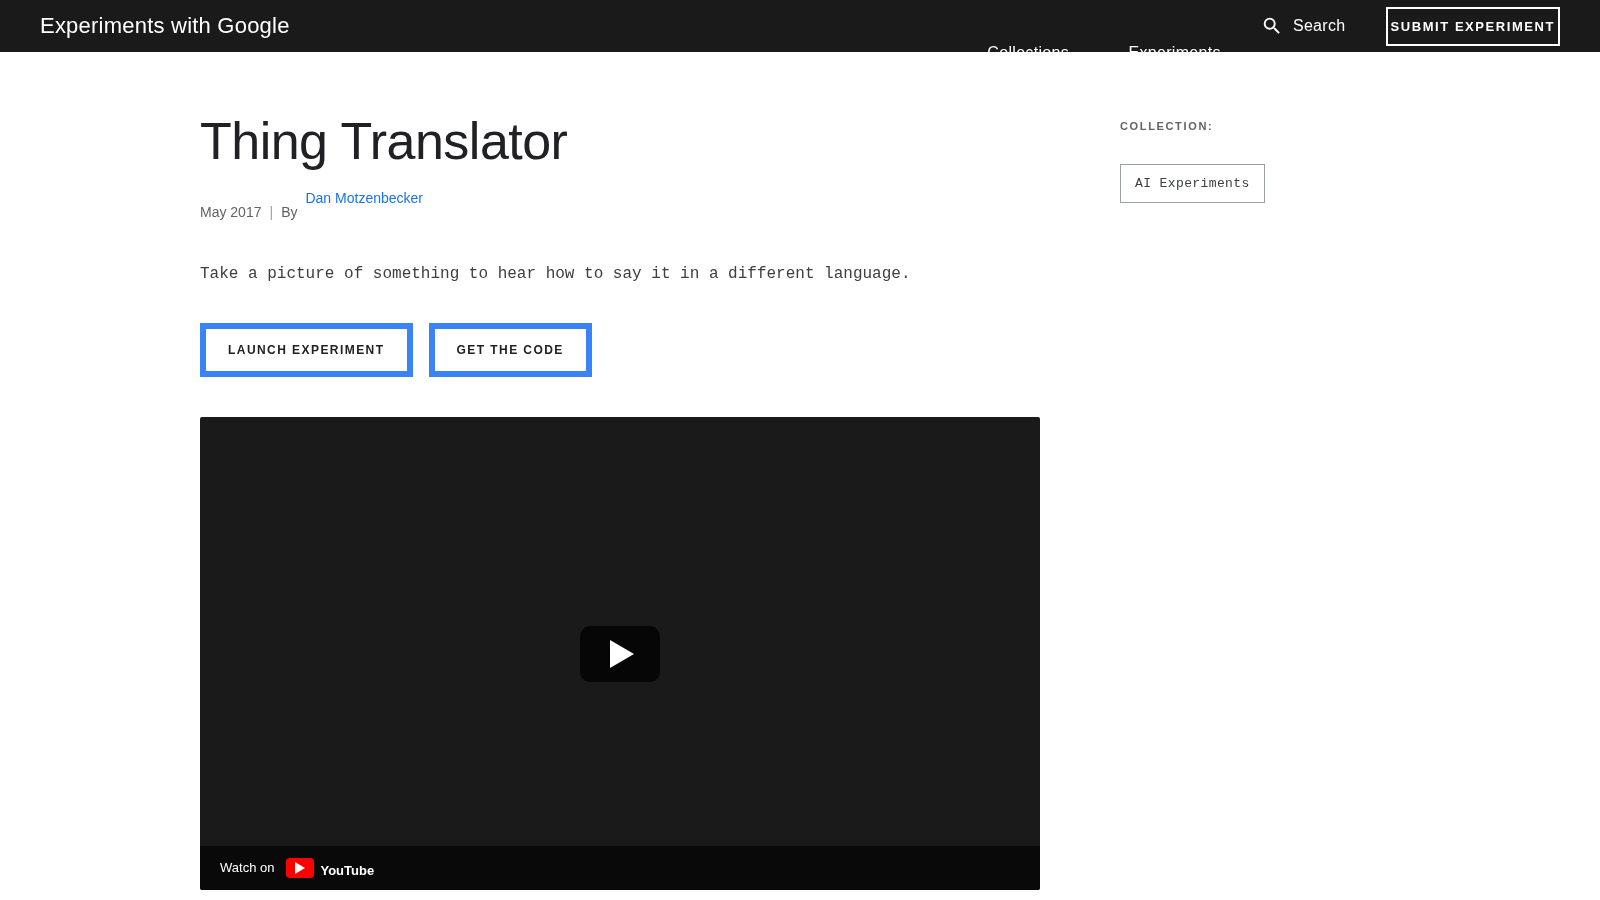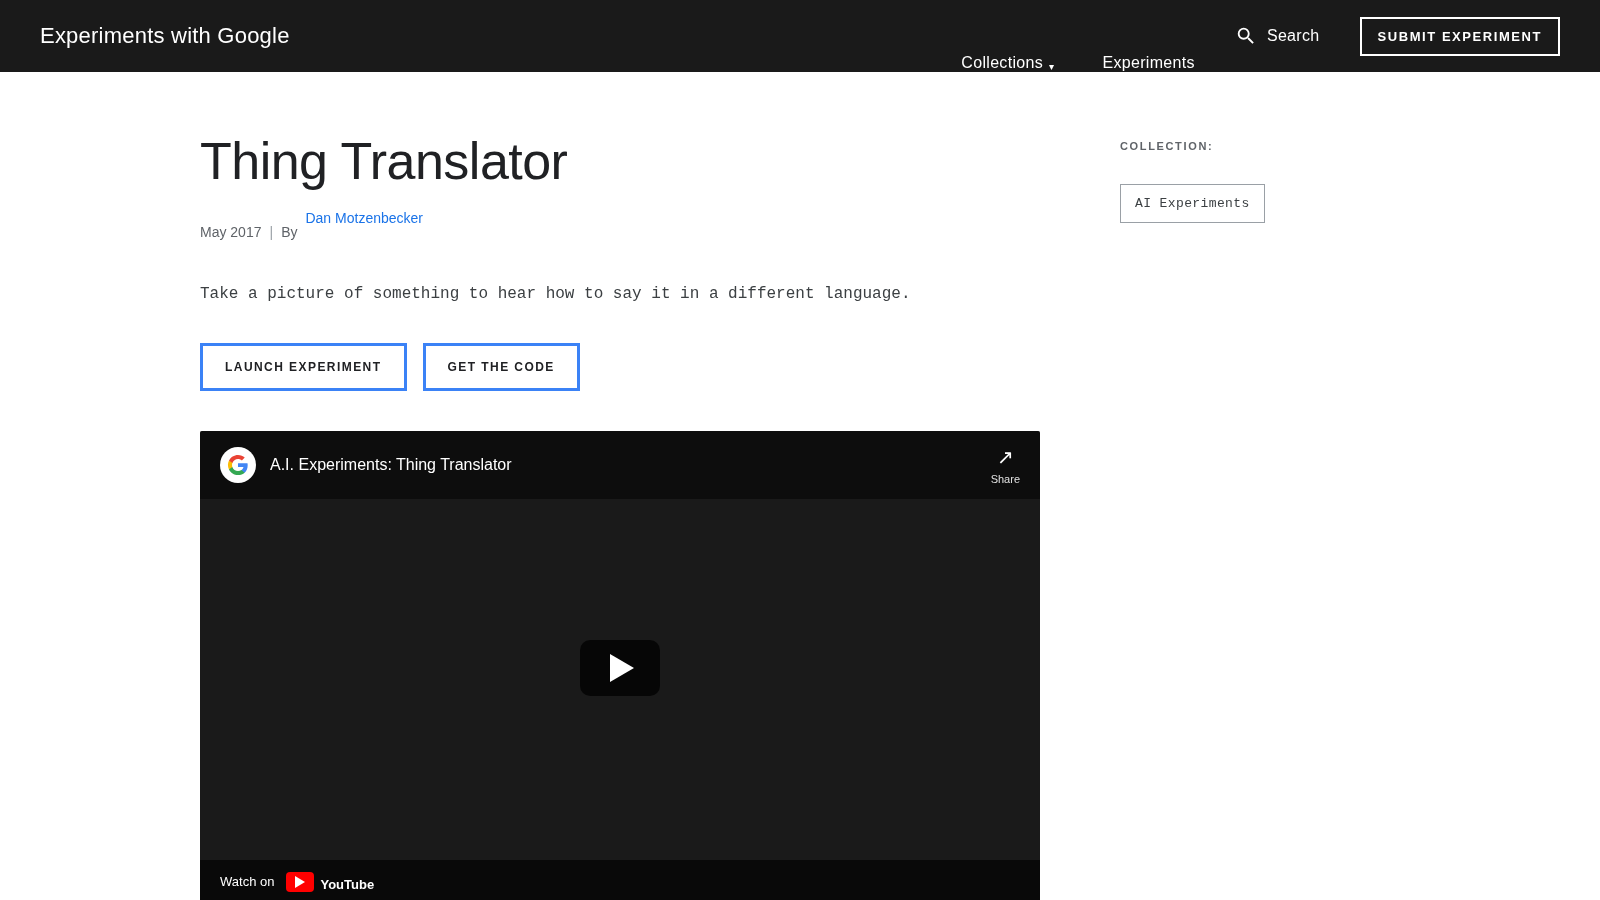--- a/index.html
+++ b/index.html
@@ -12,21 +12,21 @@
       font-family: 'Google Sans', Arial, sans-serif;
       background: #ffffff;
       color: #202124;
       width: 1600px;
       min-height: 900px;
     }
 
     
     nav {
       background: #1a1a1a;
-      height: 72px;
+      height: 52px;
       display: flex;
       align-items: center;
       padding: 0 40px;
       position: sticky;
       top: 0;
       z-index: 100;
     }
 
     .nav-link {
       color: #ffffff;
@@ -69,21 +69,21 @@
       letter-spacing: 0.02em;
     }
 
     .nav-submit-btn {
       background: transparent;
       border: 2px solid #ffffff;
       color: #ffffff;
       font-size: 13px;
       font-weight: 600;
       letter-spacing: 0.12em;
-      padding: 10px 16px;
+      padding: 10px 3px;
       cursor: pointer;
       margin-left: 24px;
       text-transform: uppercase;
     }
 
     
     .main-content {
       display: flex;
       max-width: 1280px;
       margin: 0 auto;
@@ -134,21 +134,21 @@
     }
 
     
     .cta-buttons {
       display: flex;
       gap: 16px;
       margin-bottom: 40px;
     }
 
     .btn-outline {
-      border: 3px solid #3b82f6;
+      border: 6px solid #3b82f6;
       background: transparent;
       color: #202124;
       font-size: 12px;
       font-weight: 700;
       letter-spacing: 0.12em;
       padding: 14px 22px;
       cursor: pointer;
       text-transform: uppercase;
     }
 
@@ -419,35 +419,20 @@
       <button class="btn-outline">
         <span>LAUNCH EXPERIMENT</span>
       </button>
       <button class="btn-outline">
         <span>GET THE CODE</span>
       </button>
     </div>
 
     <div class="video-container">
 
-      <div class="video-overlay-top">
-        <div class="google-g-icon">
-          <svg viewBox="0 0 24 24" width="22" height="22" xmlns="http://www.w3.org/2000/svg">
-            <path d="M22.56 12.25c0-.78-.07-1.53-.2-2.25H12v4.26h5.92c-.26 1.37-1.04 2.53-2.21 3.31v2.77h3.57c2.08-1.92 3.28-4.74 3.28-8.09z" fill="#4285F4"></path>
-            <path d="M12 23c2.97 0 5.46-.98 7.28-2.66l-3.57-2.77c-.98.66-2.23 1.06-3.71 1.06-2.86 0-5.29-1.93-6.16-4.53H2.18v2.84C3.99 20.53 7.7 23 12 23z" fill="#34A853"></path>
-            <path d="M5.84 14.09c-.22-.66-.35-1.36-.35-2.09s.13-1.43.35-2.09V7.07H2.18C1.43 8.55 1 10.22 1 12s.43 3.45 1.18 4.93l2.85-2.22.81-.62z" fill="#FBBC05"></path>
-            <path d="M12 5.38c1.62 0 3.06.56 4.21 1.64l3.15-3.15C17.45 2.09 14.97 1 12 1 7.7 1 3.99 3.47 2.18 7.07l3.66 2.84c.87-2.6 3.3-4.53 6.16-4.53z" fill="#EA4335"></path>
-          </svg>
-        </div>
-        <span class="video-title-text">A.I. Experiments: Thing Translator</span>
-        <div class="share-btn">
-          <span class="share-icon">↗</span>
-          <span class="share-label">Share</span>
-        </div>
-      </div>
 
 
       <div class="play-btn-container">
         <div class="play-btn">
           <div class="play-triangle"></div>
         </div>
       </div>
 
       <div class="video-bottom-bar">
         <span class="watch-on-text">Watch on</span>

